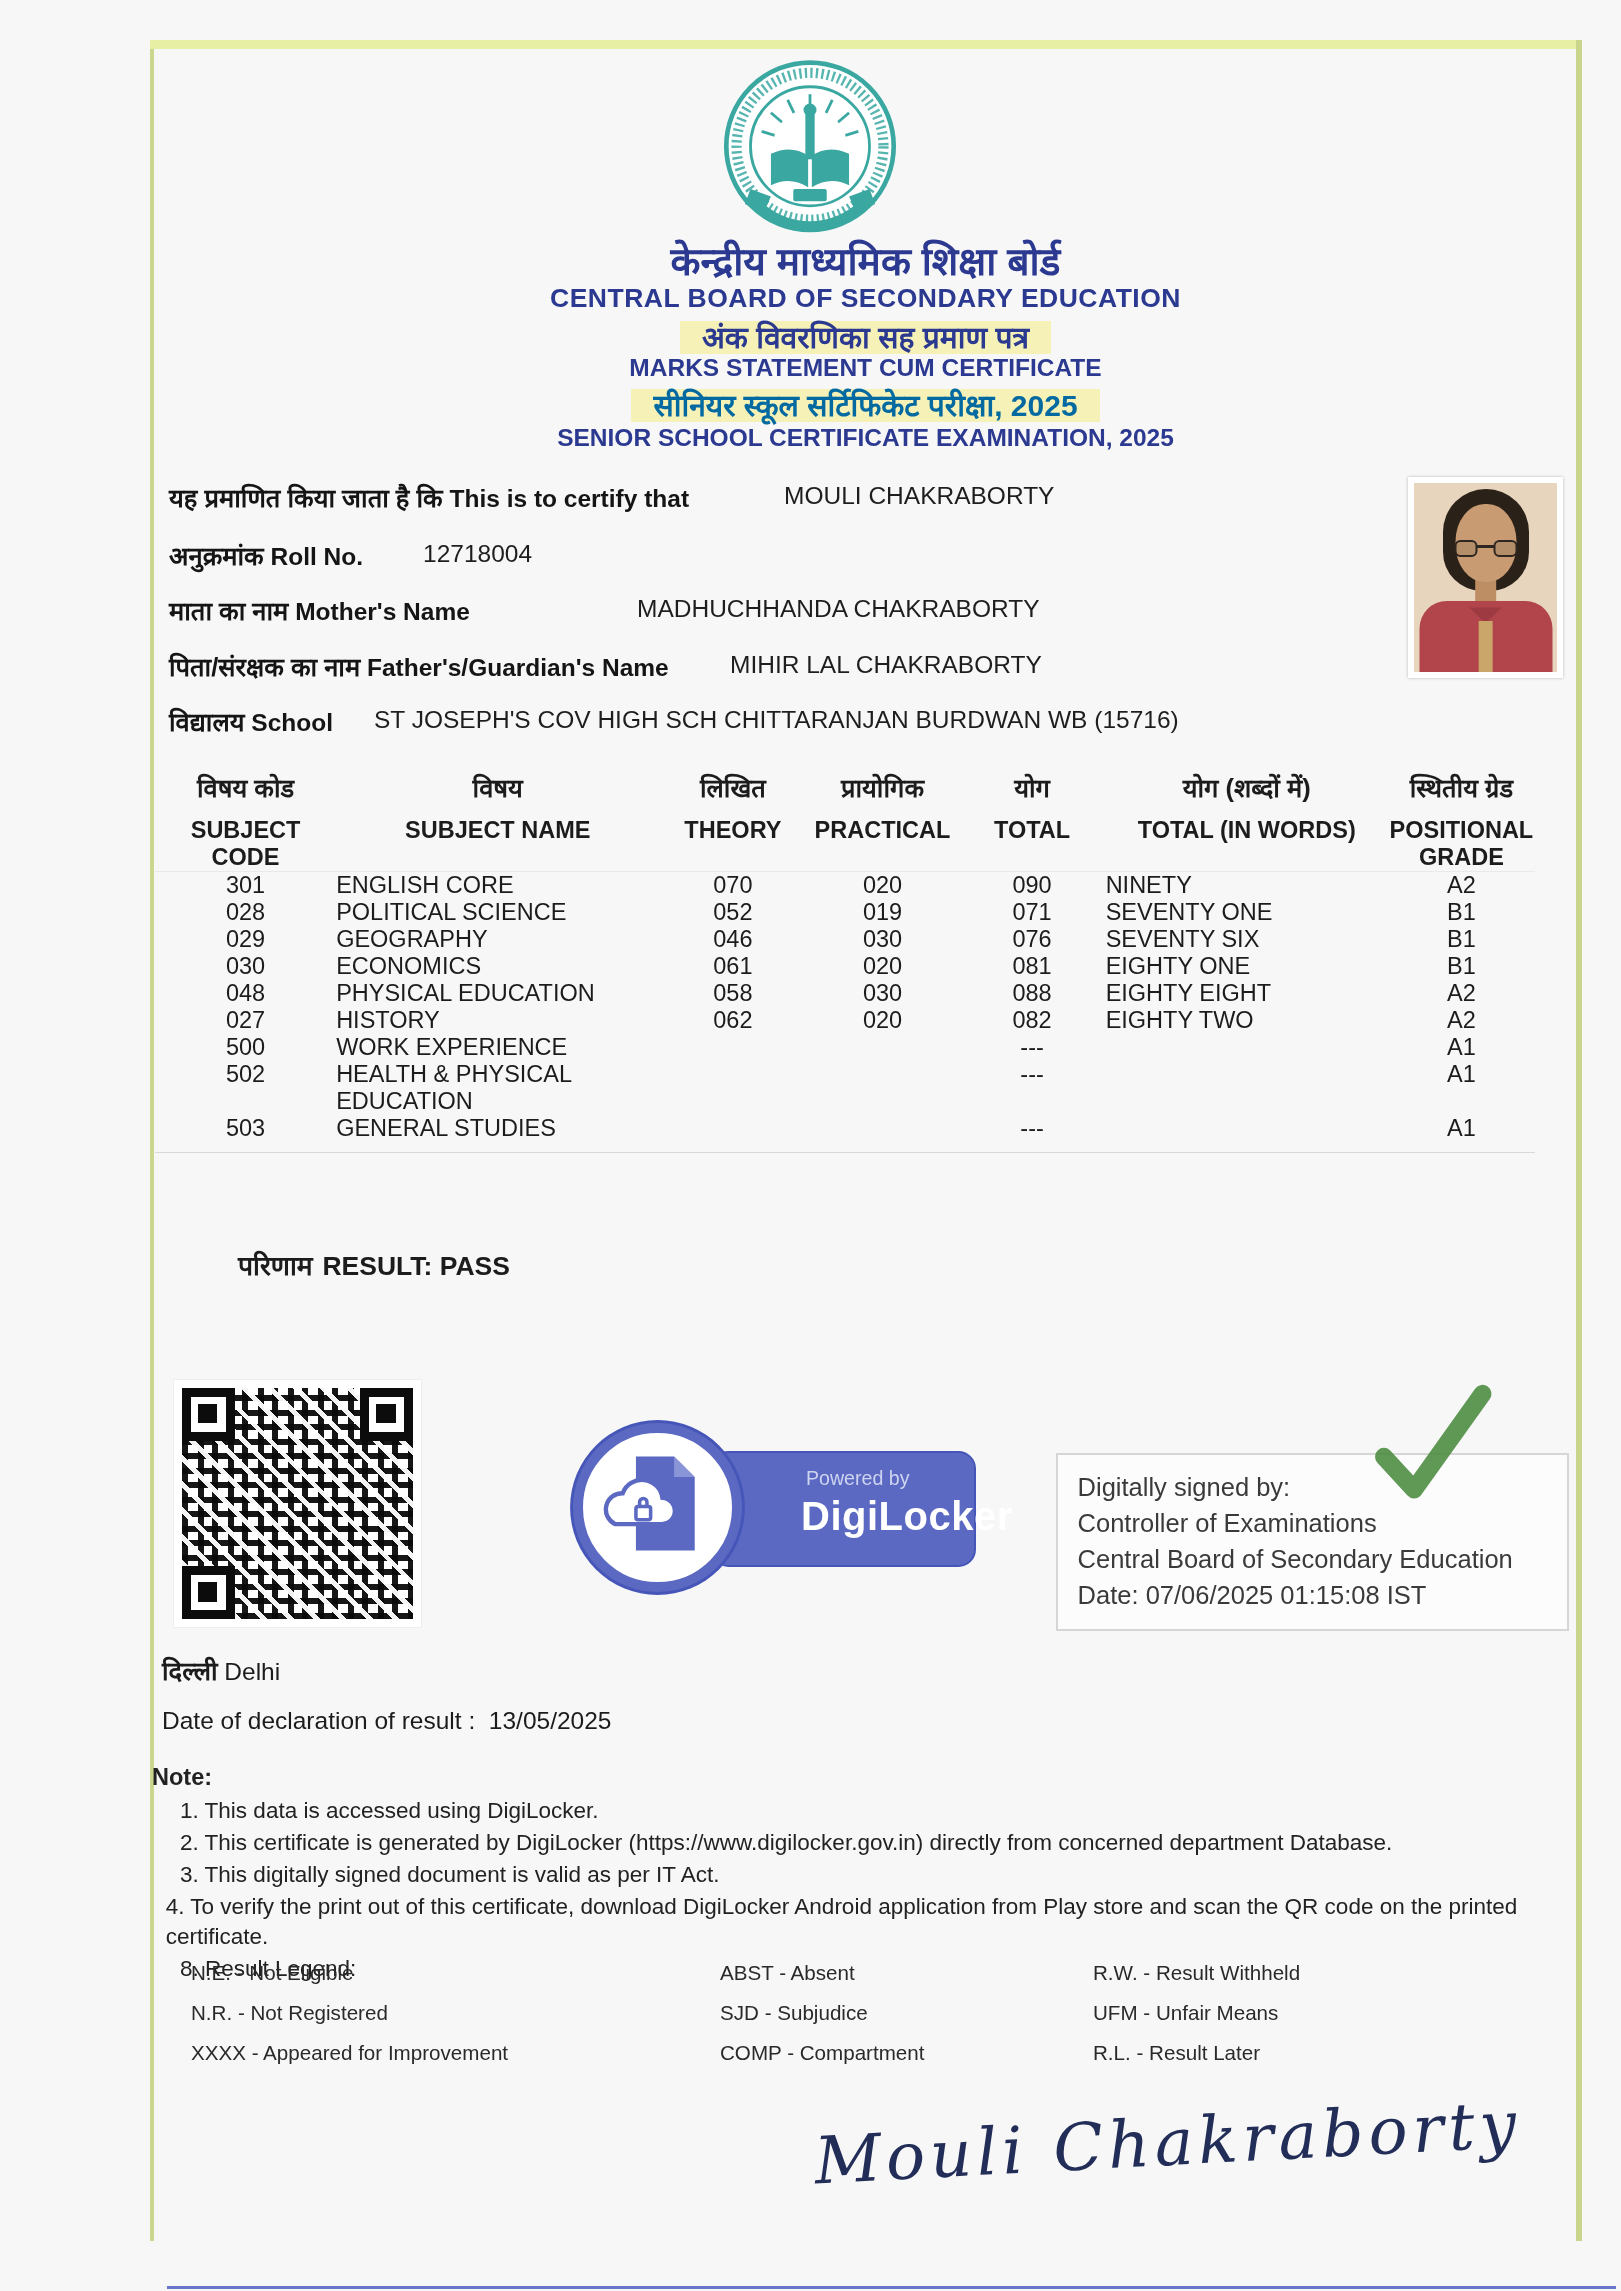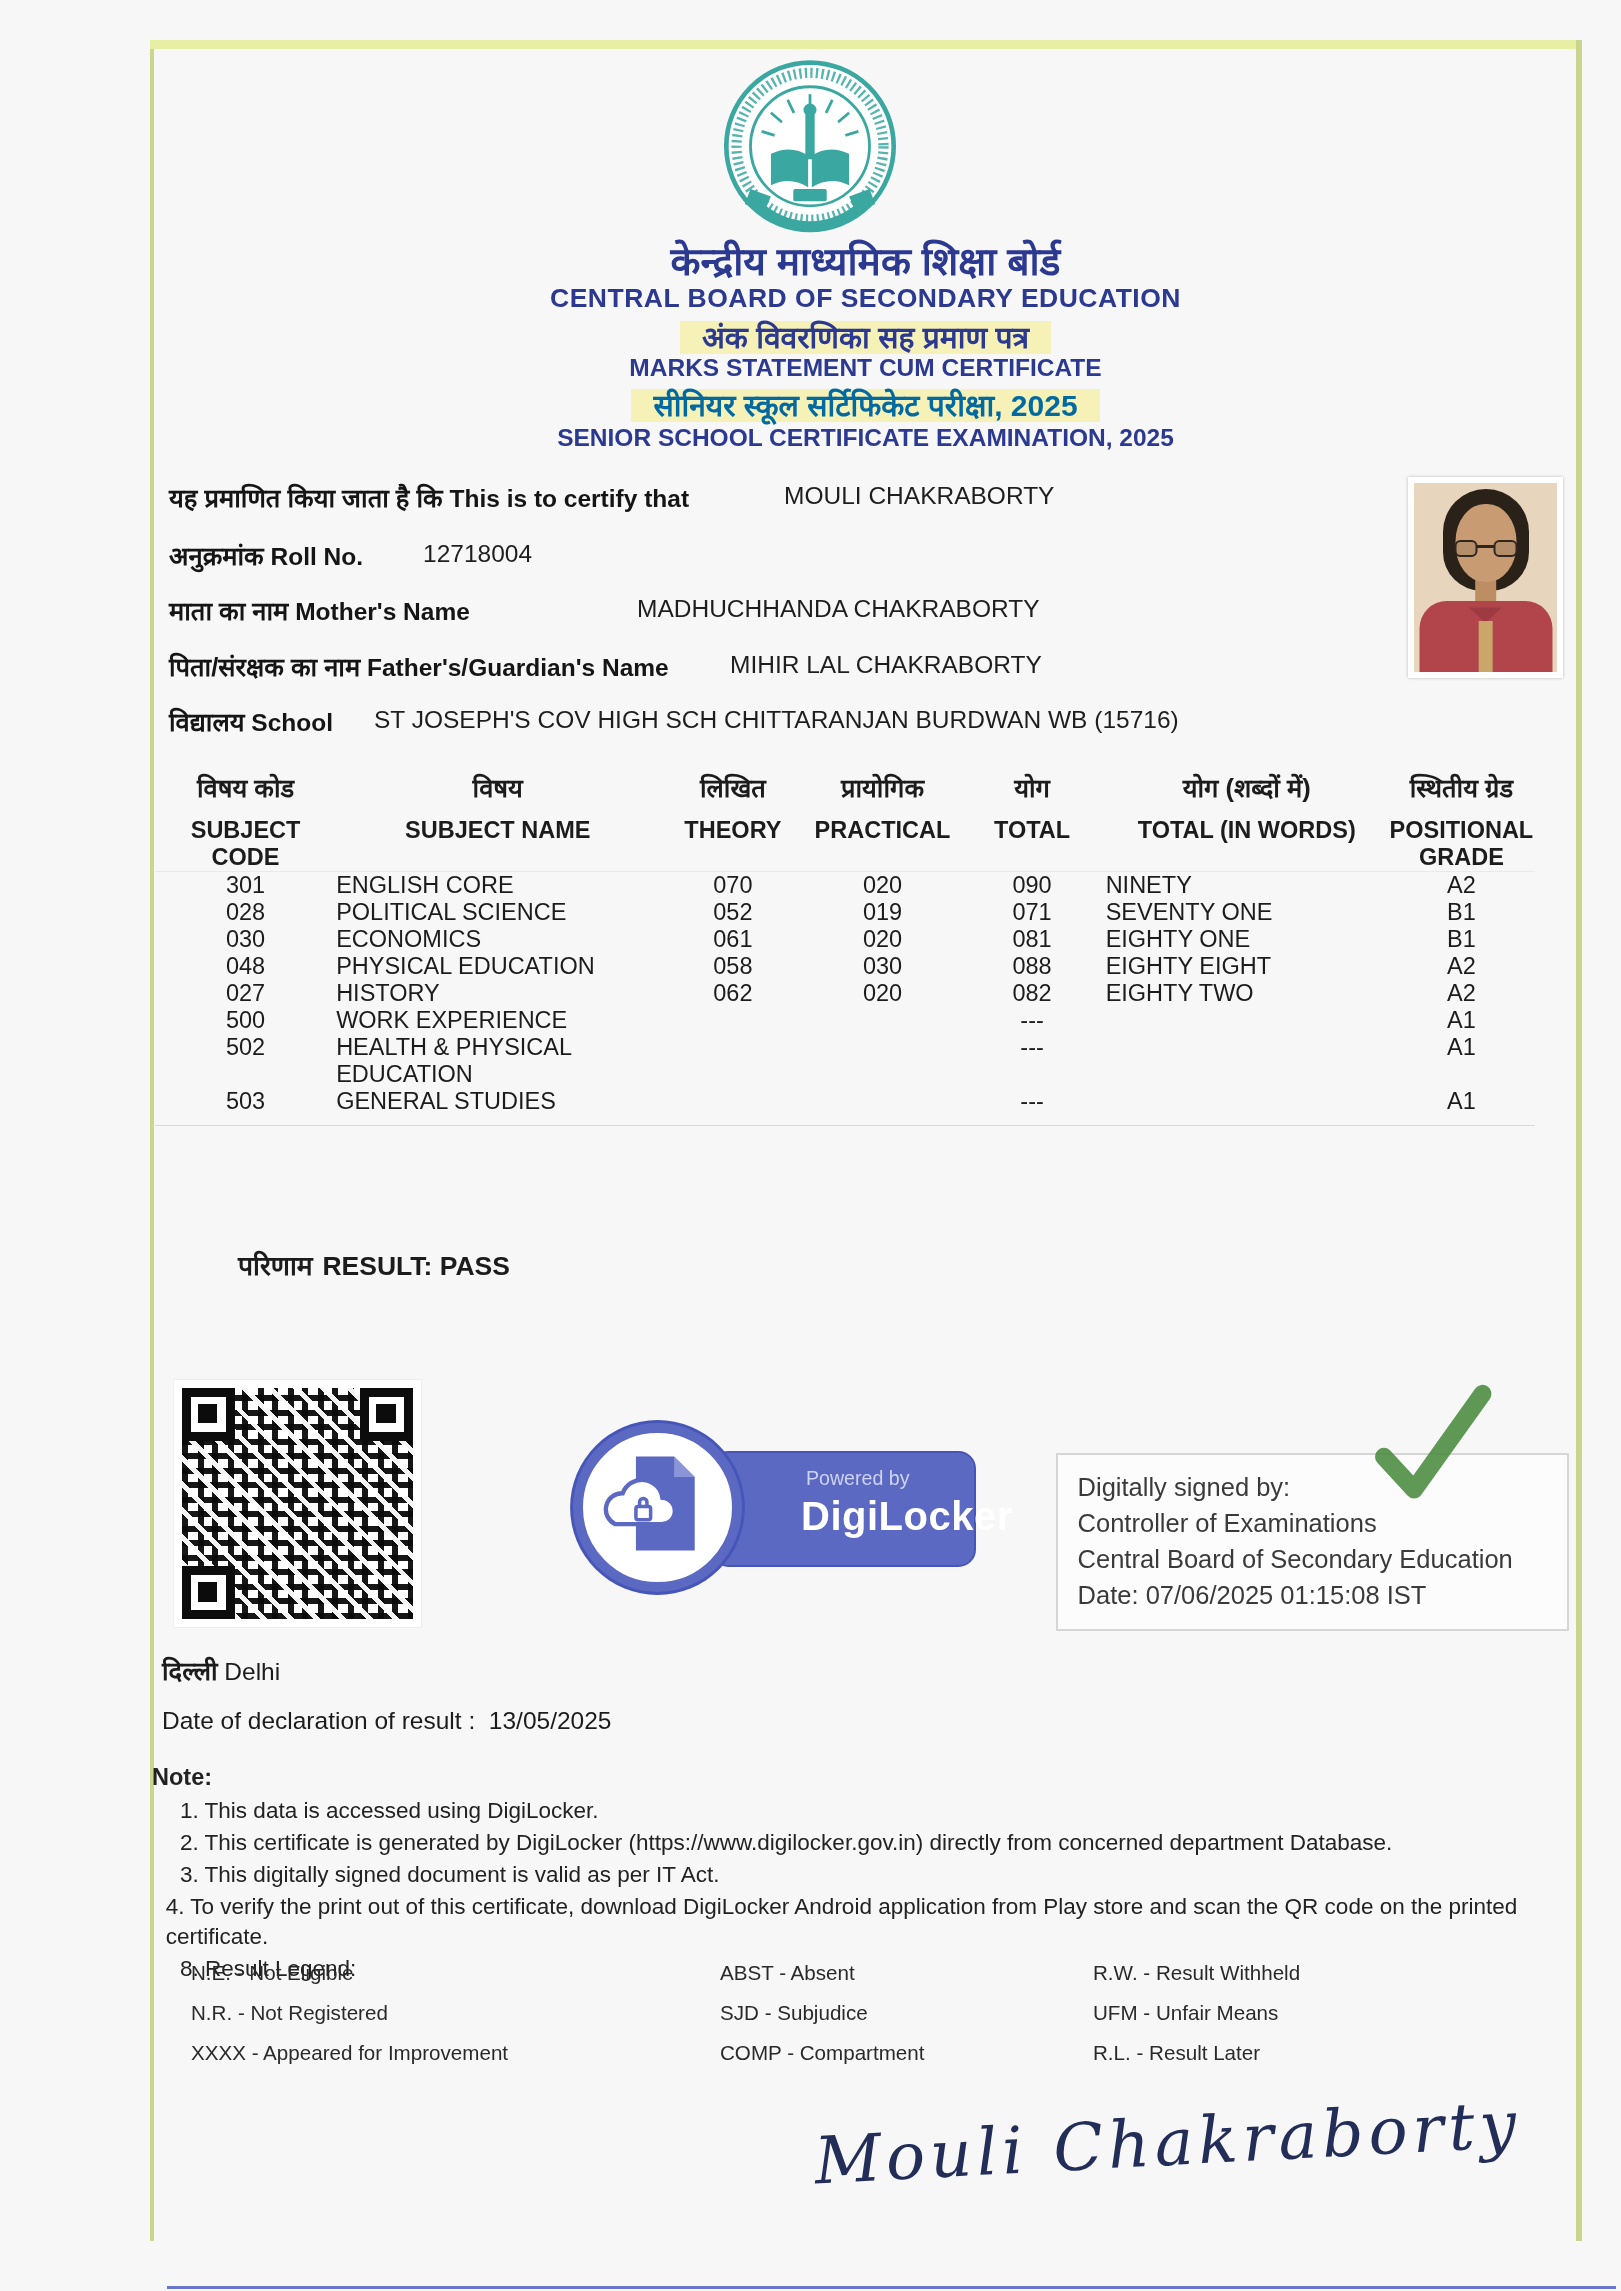--- a/index.html
+++ b/index.html
@@ -239,20 +239,29 @@
       <tr>
         <td class="c">028</td>
           <td class="l name">POLITICAL SCIENCE</td>
         <td class="c">052</td>
           <td class="c">019</td>
         <td class="c">071</td>
           <td class="l">SEVENTY ONE</td>
         <td class="c">B1</td>
       </tr>
       <tr>
+        <td class="c">029</td>
+          <td class="l name">GEOGRAPHY</td>
+        <td class="c">046</td>
+          <td class="c">030</td>
+        <td class="c">076</td>
+          <td class="l">SEVENTY SIX</td>
+        <td class="c">B1</td>
+      </tr>
+      <tr>
         <td class="c">030</td>
           <td class="l name">ECONOMICS</td>
         <td class="c">061</td>
           <td class="c">020</td>
         <td class="c">081</td>
           <td class="l">EIGHTY ONE</td>
         <td class="c">B1</td>
       </tr>
       <tr>
         <td class="c">048</td>

